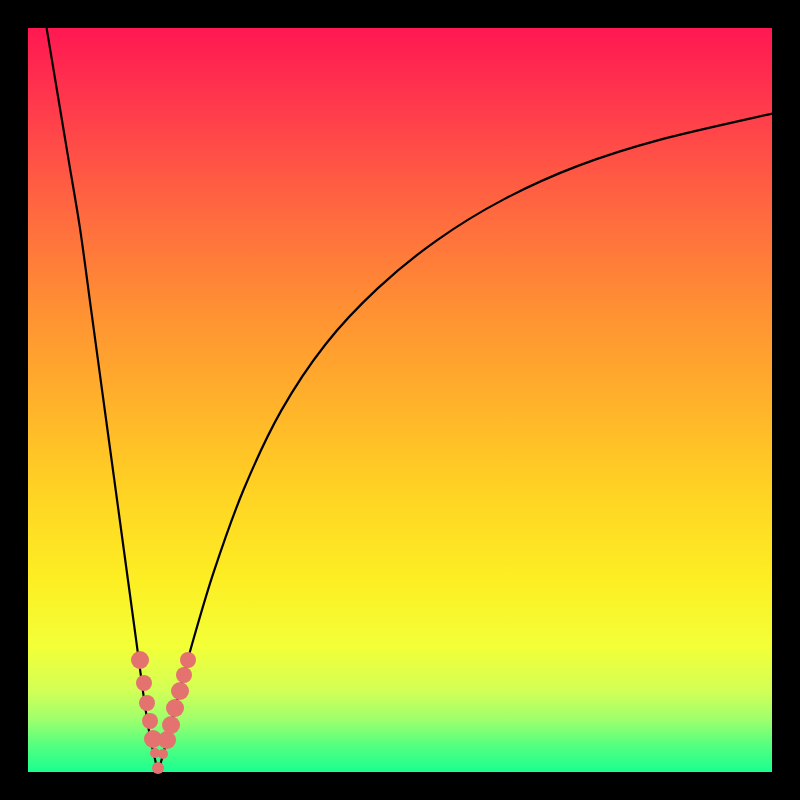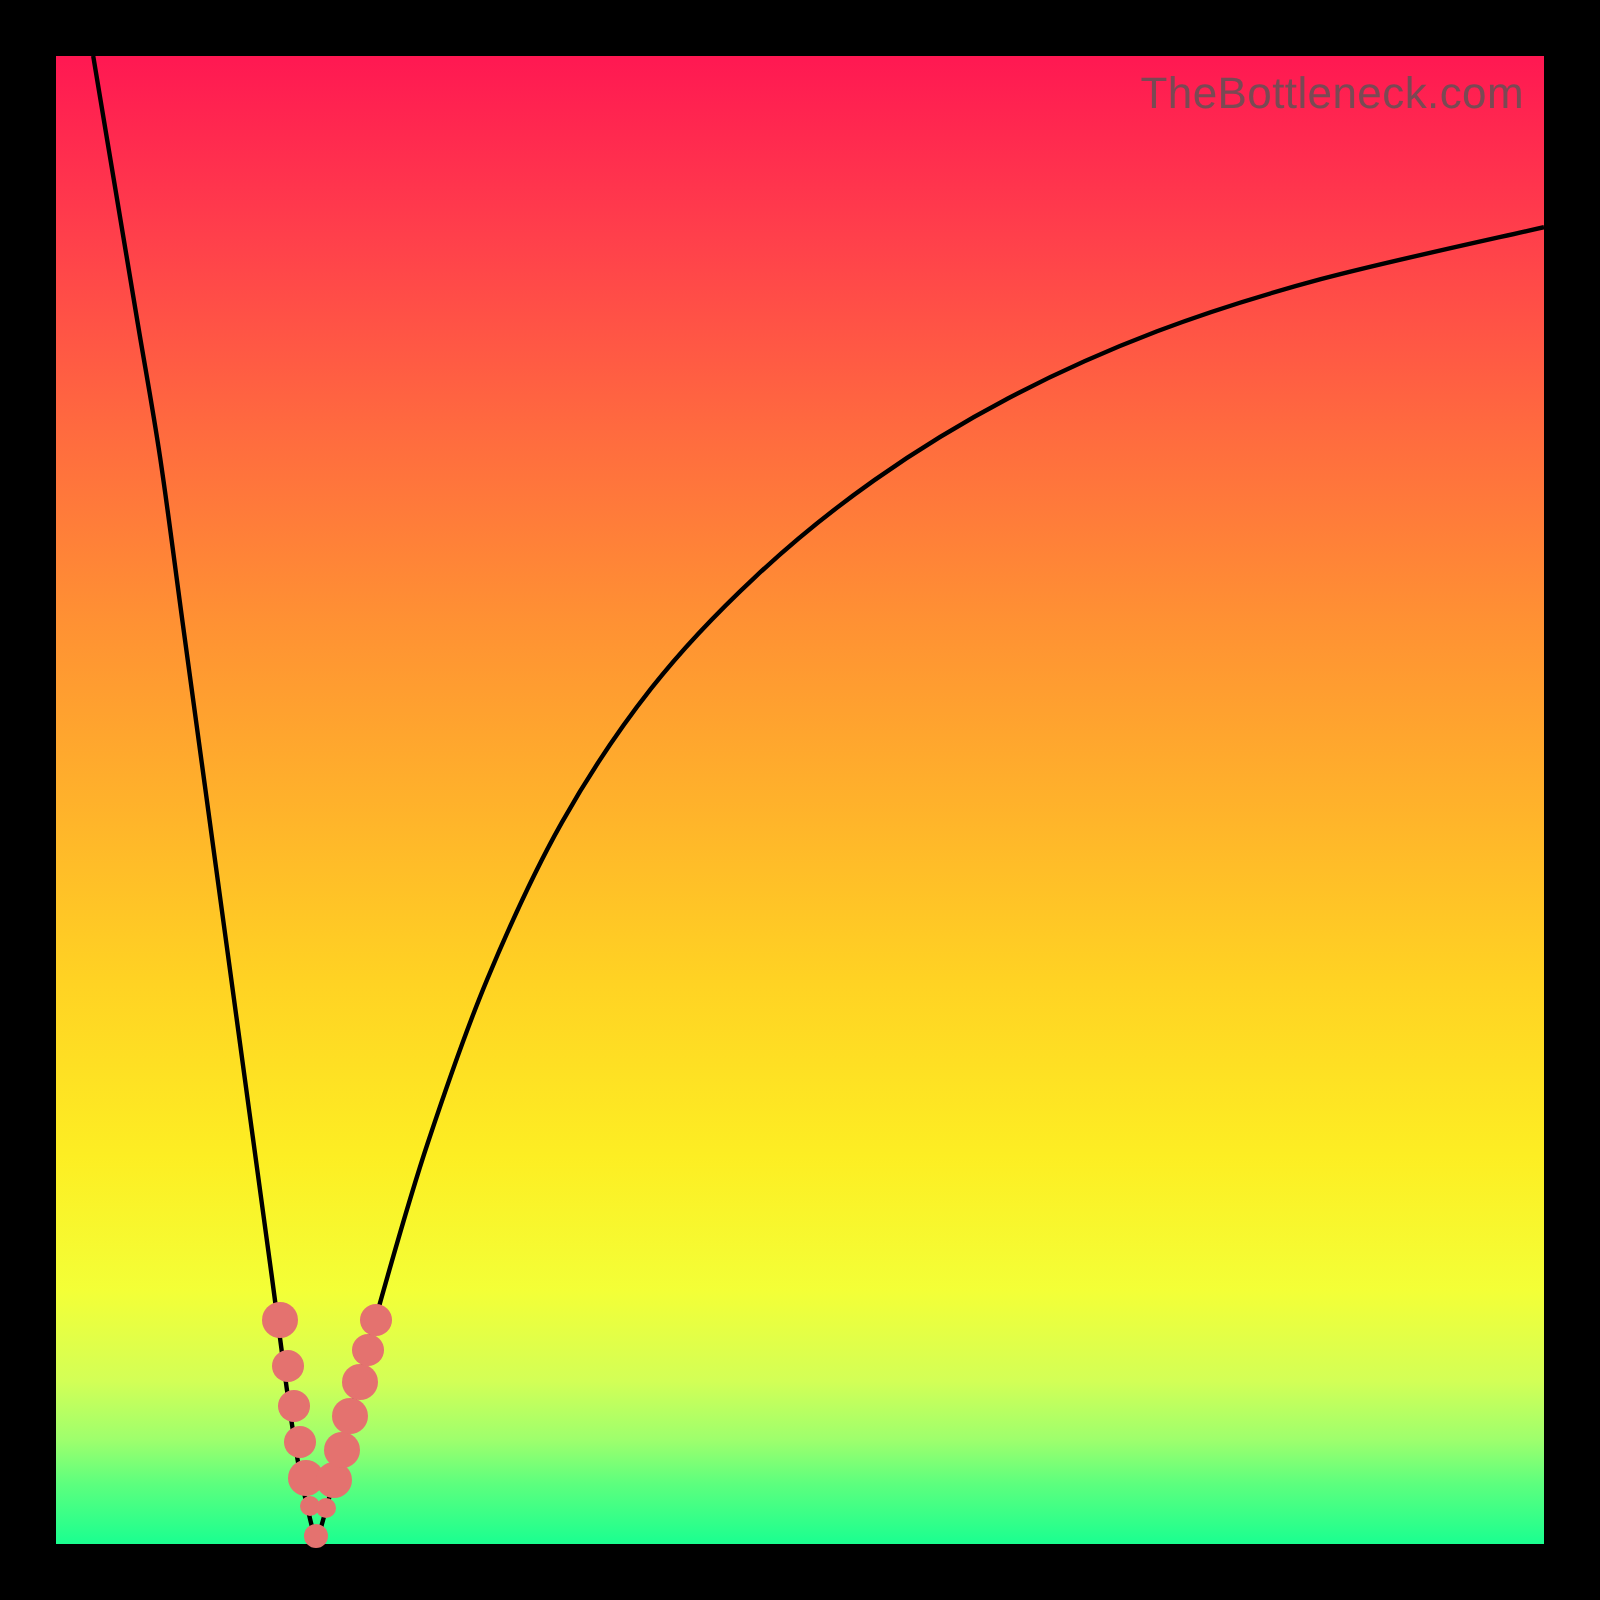--- a/index.html
+++ b/index.html
@@ -53,21 +53,20 @@
   .dot {
     position: absolute;
     border-radius: 50%;
     background: #e4726f;
   }
 </style>
 </head>
 <body>
 
 <div class="plot-area">
-  <div class="watermark">TheBottleneck.com</div>
   <svg class="curve" viewBox="0 0 744 744" preserveAspectRatio="none">
     <path id="curve-path" fill="none" d="M18.60 0.00 C20.46 11.16,26.04 44.64,29.76 66.96 C33.48 89.28,37.20 111.60,40.92 133.92 C44.64 156.24,48.36 176.08,52.08 200.88 C55.80 225.68,59.52 255.44,63.24 282.72 C66.96 310.00,70.68 337.28,74.40 364.56 C78.12 391.84,81.84 419.12,85.56 446.40 C89.28 473.68,93.00 500.96,96.72 528.24 C100.44 555.52,104.78 587.14,107.88 610.08 C110.98 633.02,113.09 650.13,115.32 665.88 C117.55 681.63,119.41 694.03,121.27 704.57 C123.13 715.11,124.99 722.55,126.48 729.12 C127.97 735.69,129.58 741.52,130.20 744.00 L130.20 744.00 C130.82 741.77,132.06 737.43,133.92 730.61 C135.78 723.79,138.88 712.63,141.36 703.08 C143.84 693.53,145.08 687.58,148.80 673.32 C152.52 659.06,157.48 639.22,163.68 617.52 C169.88 595.82,177.32 569.16,186.00 543.12 C194.68 517.08,204.60 487.94,215.76 461.28 C226.92 434.62,239.32 407.34,252.96 383.16 C266.60 358.98,281.48 336.66,297.60 316.20 C313.72 295.74,331.08 277.76,349.68 260.40 C368.28 243.04,388.12 226.92,409.20 212.04 C430.28 197.16,452.60 183.52,476.16 171.12 C499.72 158.72,524.52 147.56,550.56 137.64 C576.60 127.72,600.16 120.28,632.40 111.60 C664.64 102.92,725.40 89.90,744.00 85.56" stroke="#000000" stroke-width="2.2"></path>
   </svg>
   <div id="dots">
       <div class="dot" style="left: 103.344px; top: 623.4px; width: 18px; height: 18px;"></div>
       <div class="dot" style="left: 108.064px; top: 646.72px; width: 16px; height: 16px;"></div>
       <div class="dot" style="left: 111.04px; top: 666.808px; width: 16px; height: 16px;"></div>
       <div class="dot" style="left: 114.016px; top: 685.408px; width: 16px; height: 16px;"></div>
       <div class="dot" style="left: 115.992px; top: 702.264px; width: 18px; height: 18px;"></div>
       <div class="dot" style="left: 122.224px; top: 720.4px; width: 10px; height: 10px;"></div>

